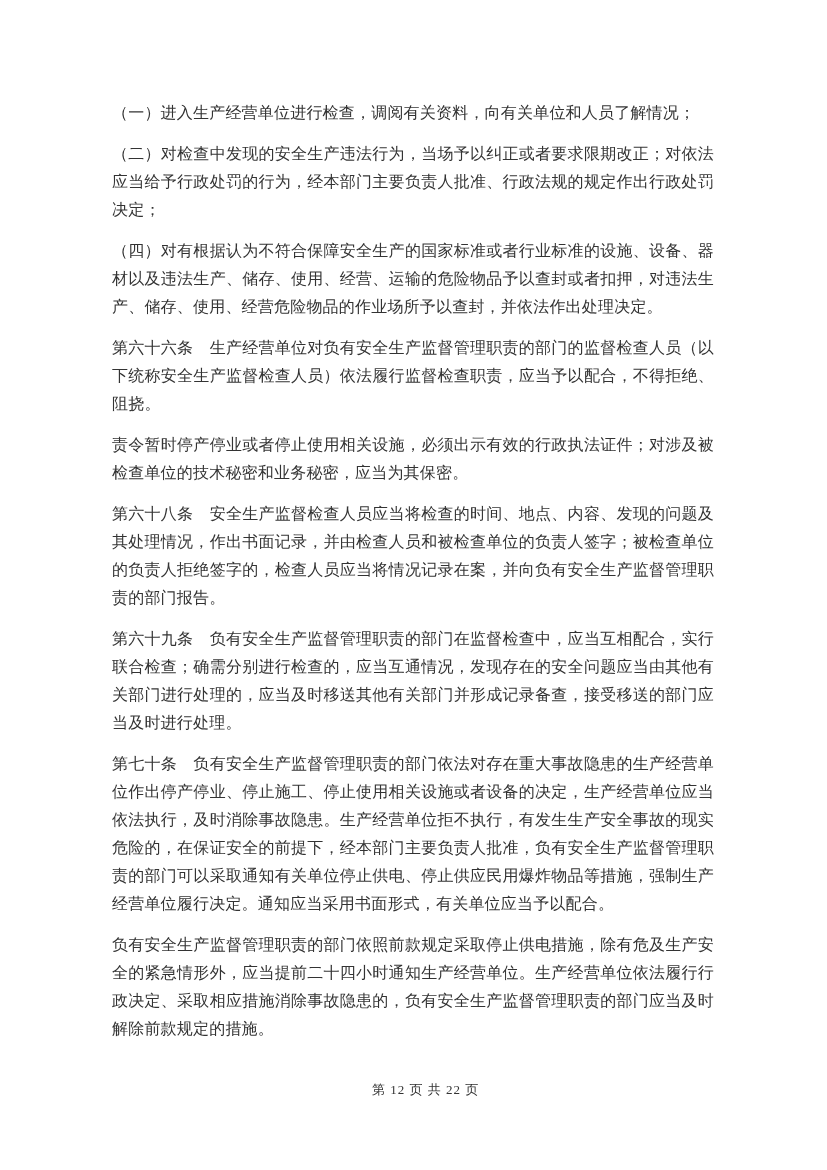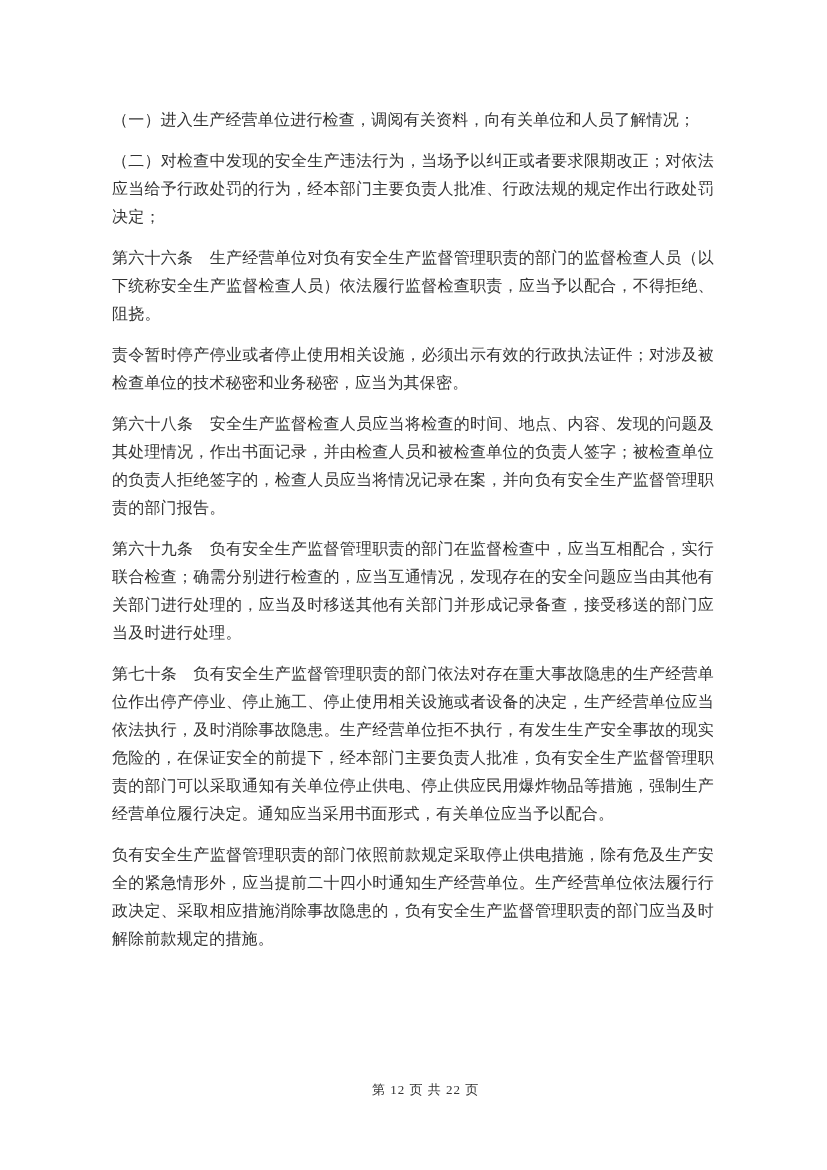--- a/index.html
+++ b/index.html
@@ -22,21 +22,21 @@
     height: 1170px;
     background: #ffffff;
   }
   .content {
     position: absolute;
     left: 112px;
     top: 99px;
     width: 602px;
   }
   .para {
-    margin: 7px 0 13px 0;
+    margin: 0 0 13px 0;
     font-size: 16px;
     line-height: 28px;
     color: #333333;
     text-align: justify;
     letter-spacing: 0.2px;
     word-break: break-all;
   }
   .para:last-child {
     margin-bottom: 0;
   }
@@ -54,20 +54,21 @@
     letter-spacing: 1px;
   }
 </style>
 </head>
 <body>
 
 <div class="page">
   <div class="content">
       <p class="para">（一）进入生产经营单位进行检查，调阅有关资料，向有关单位和人员了解情况；</p>
       <p class="para">（二）对检查中发现的安全生产违法行为，当场予以纠正或者要求限期改正；对依法应当给予行政处罚的行为，经本部门主要负责人批准、行政法规的规定作出行政处罚决定；</p>
+      <p class="para">（四）对有根据认为不符合保障安全生产的国家标准或者行业标准的设施、设备、器材以及违法生产、储存、使用、经营、运输的危险物品予以查封或者扣押，对违法生产、储存、使用、经营危险物品的作业场所予以查封，并依法作出处理决定。</p>
       <p class="para">第六十六条　生产经营单位对负有安全生产监督管理职责的部门的监督检查人员（以下统称安全生产监督检查人员）依法履行监督检查职责，应当予以配合，不得拒绝、阻挠。</p>
       <p class="para">责令暂时停产停业或者停止使用相关设施，必须出示有效的行政执法证件；对涉及被检查单位的技术秘密和业务秘密，应当为其保密。</p>
       <p class="para">第六十八条　安全生产监督检查人员应当将检查的时间、地点、内容、发现的问题及其处理情况，作出书面记录，并由检查人员和被检查单位的负责人签字；被检查单位的负责人拒绝签字的，检查人员应当将情况记录在案，并向负有安全生产监督管理职责的部门报告。</p>
       <p class="para">第六十九条　负有安全生产监督管理职责的部门在监督检查中，应当互相配合，实行联合检查；确需分别进行检查的，应当互通情况，发现存在的安全问题应当由其他有关部门进行处理的，应当及时移送其他有关部门并形成记录备查，接受移送的部门应当及时进行处理。</p>
       <p class="para">第七十条　负有安全生产监督管理职责的部门依法对存在重大事故隐患的生产经营单位作出停产停业、停止施工、停止使用相关设施或者设备的决定，生产经营单位应当依法执行，及时消除事故隐患。生产经营单位拒不执行，有发生生产安全事故的现实危险的，在保证安全的前提下，经本部门主要负责人批准，负有安全生产监督管理职责的部门可以采取通知有关单位停止供电、停止供应民用爆炸物品等措施，强制生产经营单位履行决定。通知应当采用书面形式，有关单位应当予以配合。</p>
       <p class="para">负有安全生产监督管理职责的部门依照前款规定采取停止供电措施，除有危及生产安全的紧急情形外，应当提前二十四小时通知生产经营单位。生产经营单位依法履行行政决定、采取相应措施消除事故隐患的，负有安全生产监督管理职责的部门应当及时解除前款规定的措施。</p>
     </div>
   <div class="footer">
     <span>第 12 页 共 22 页</span>
   </div>

